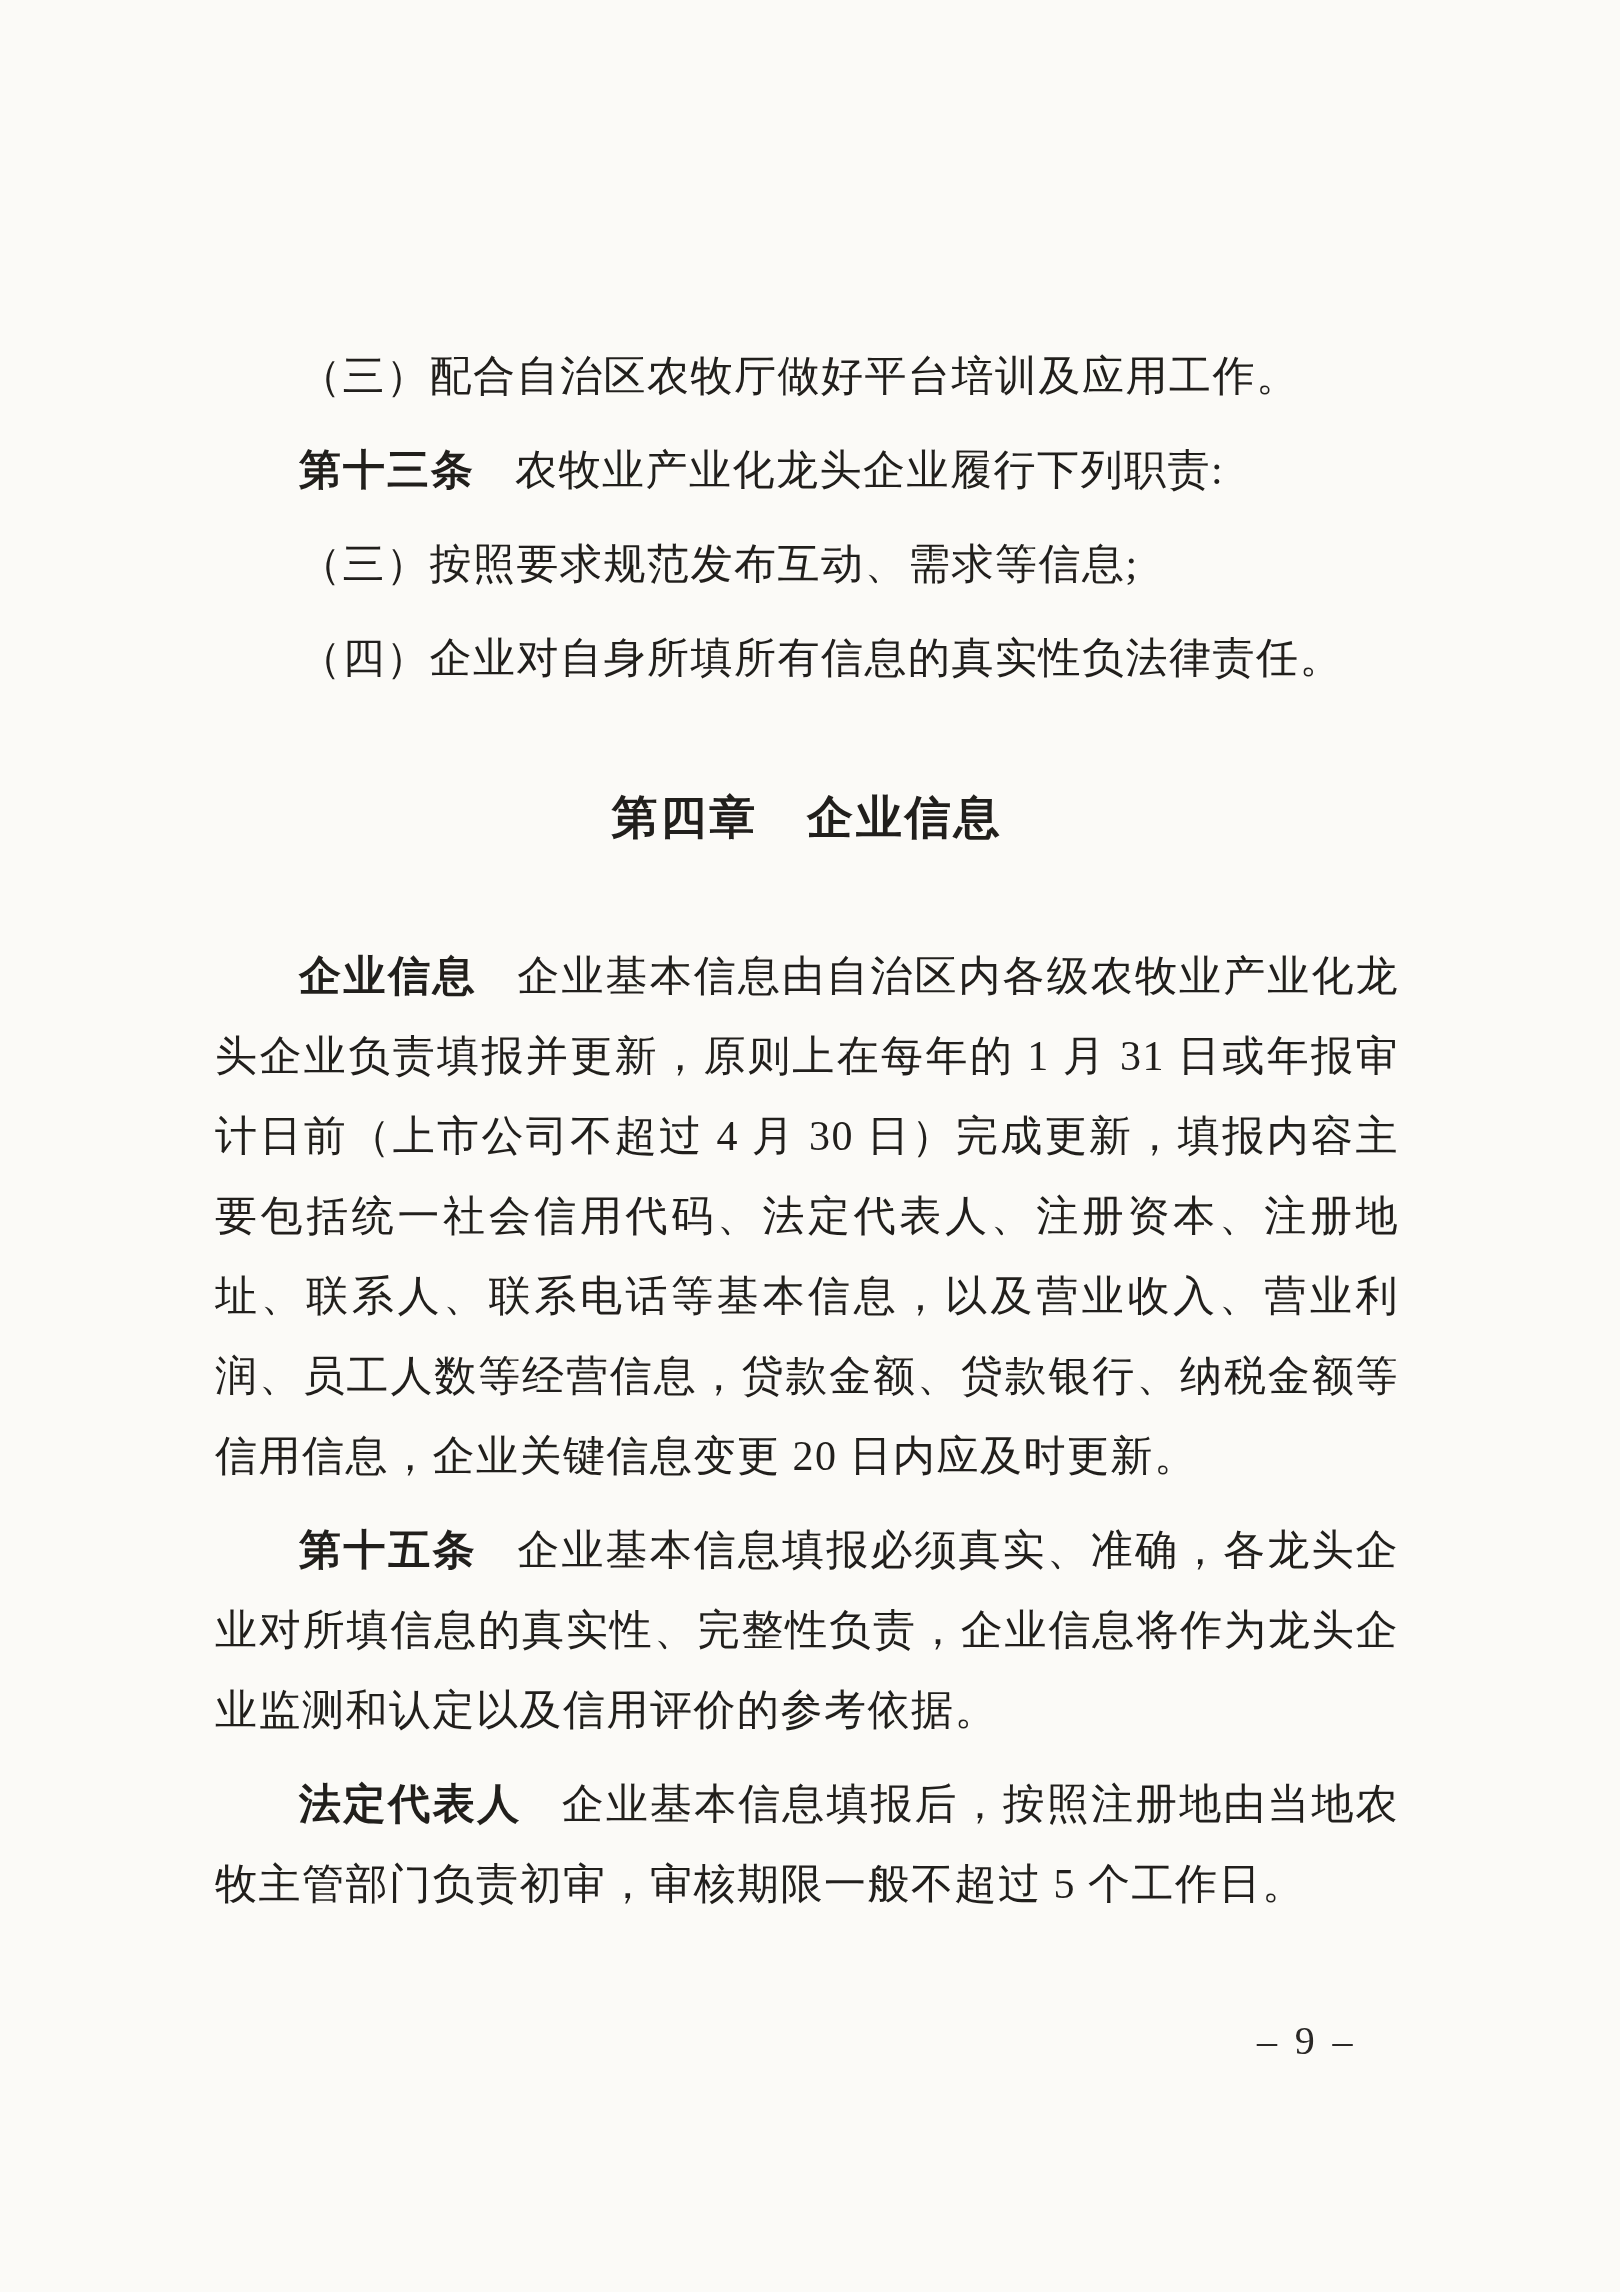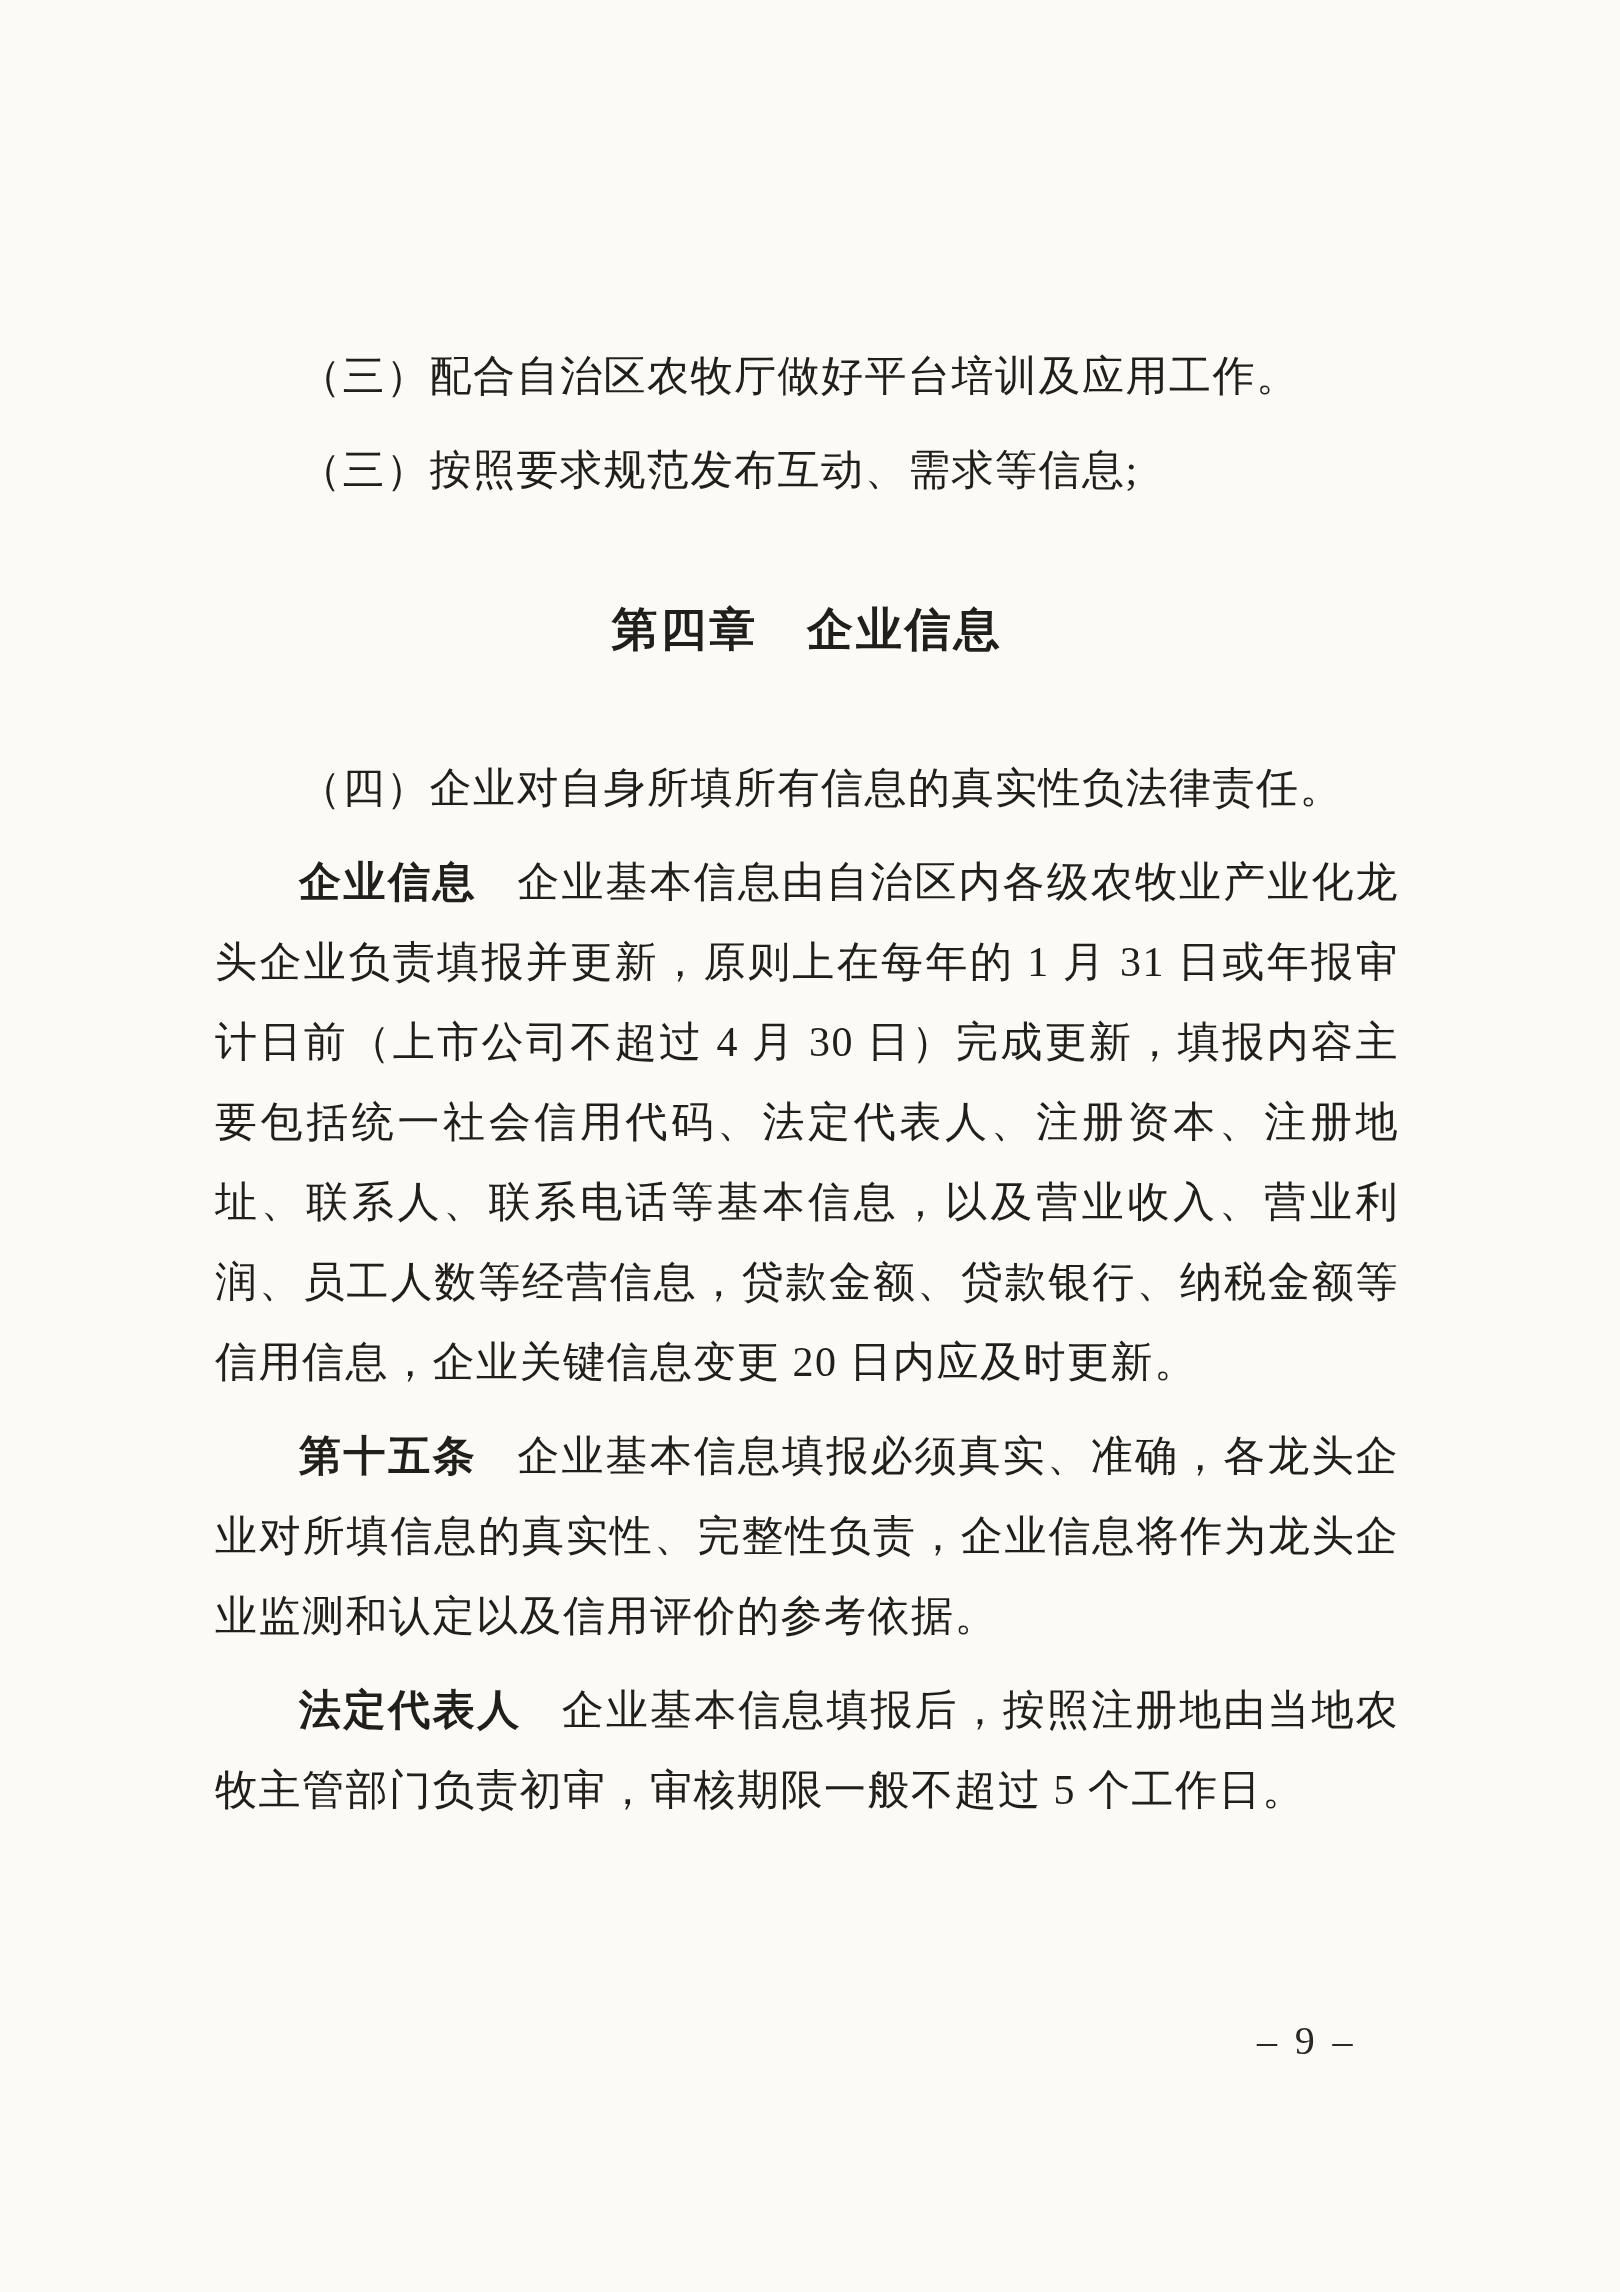--- a/index.html
+++ b/index.html
@@ -61,28 +61,29 @@
   }
 </style>
 </head>
 <body>
 
 <div class="page">
   <div class="content">
 
     <p class="par">（三）配合自治区农牧厅做好平台培训及应用工作。</p>
 
+    <p class="par"><span class="article-label">第十三条</span><span>农牧业产业化龙头企业履行下列职责:</span></p>
 
 
 
     <p class="par">（三）按照要求规范发布互动、需求等信息;</p>
 
+    <p class="par">（四）企业对自身所填所有信息的真实性负法律责任。</p>
+
     <p class="par chapter-heading">第四章　企业信息</p>
-
-    <p class="par">（四）企业对自身所填所有信息的真实性负法律责任。</p>
 
     <p class="par"><span class="article-label">企业信息</span><span>企业基本信息由自治区内各级农牧业产业化龙头企业负责填报并更新，原则上在每年的 1 月 31 日或年报审计日前（上市公司不超过 4 月 30 日）完成更新，填报内容主要包括统一社会信用代码、法定代表人、注册资本、注册地址、联系人、联系电话等基本信息，以及营业收入、营业利润、员工人数等经营信息，贷款金额、贷款银行、纳税金额等信用信息，企业关键信息变更 20 日内应及时更新。</span></p>
 
     <p class="par"><span class="article-label">第十五条</span><span>企业基本信息填报必须真实、准确，各龙头企业对所填信息的真实性、完整性负责，企业信息将作为龙头企业监测和认定以及信用评价的参考依据。</span></p>
 
     <p class="par"><span class="article-label">法定代表人</span><span>企业基本信息填报后，按照注册地由当地农牧主管部门负责初审，审核期限一般不超过 5 个工作日。</span></p>
 
   </div>
 
   <div class="page-number">– 9 –</div>

